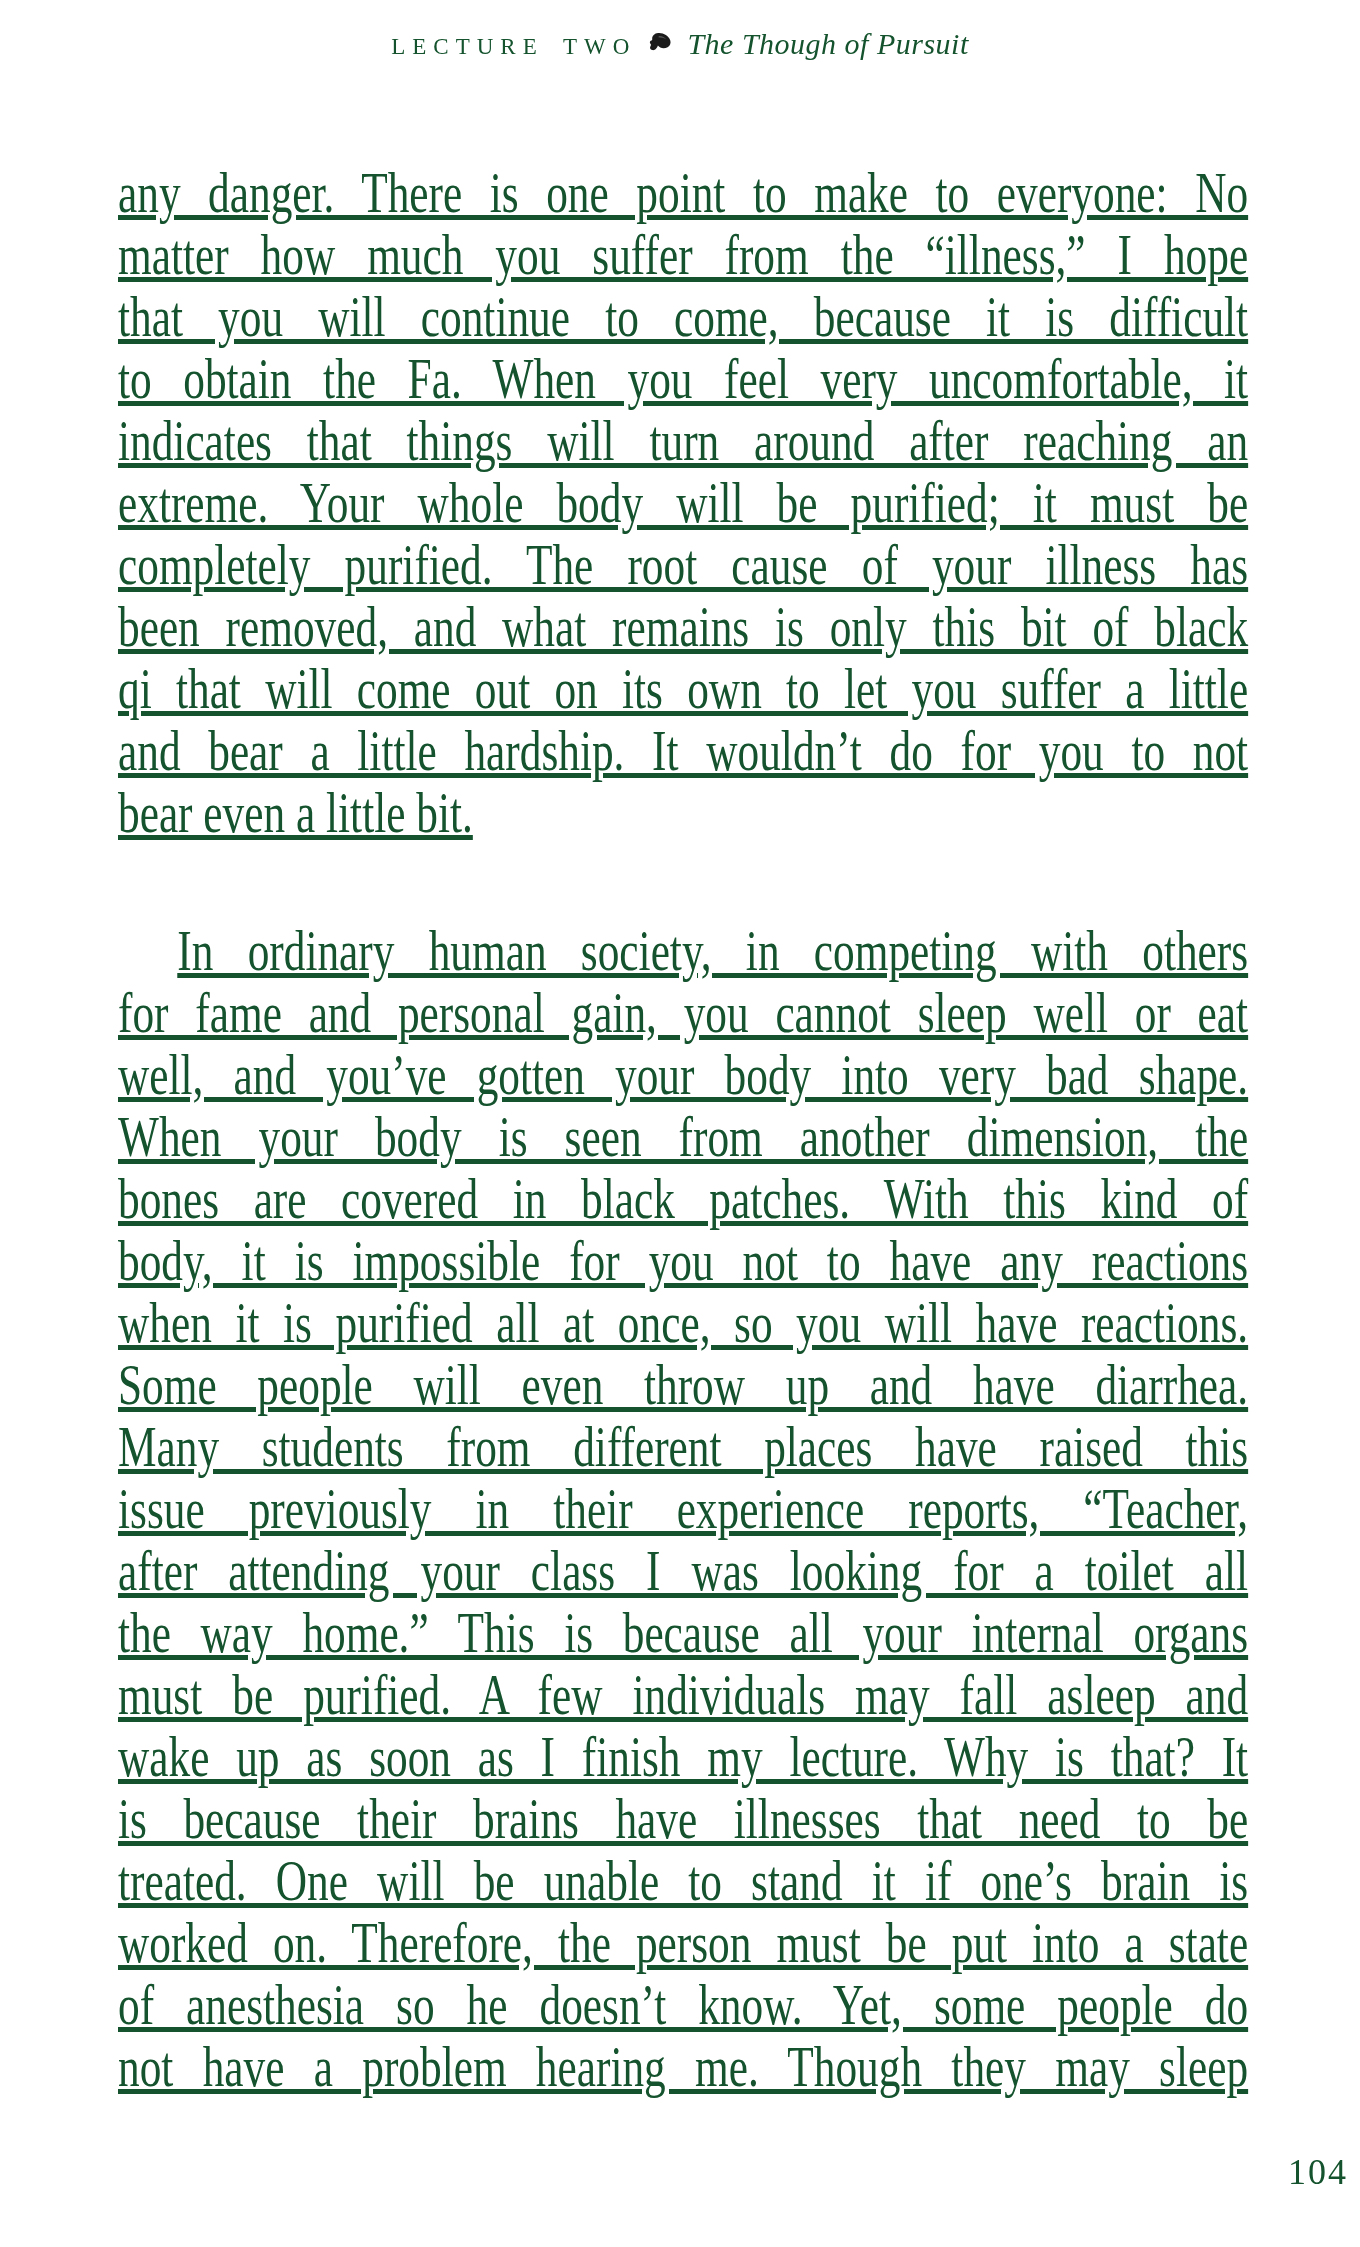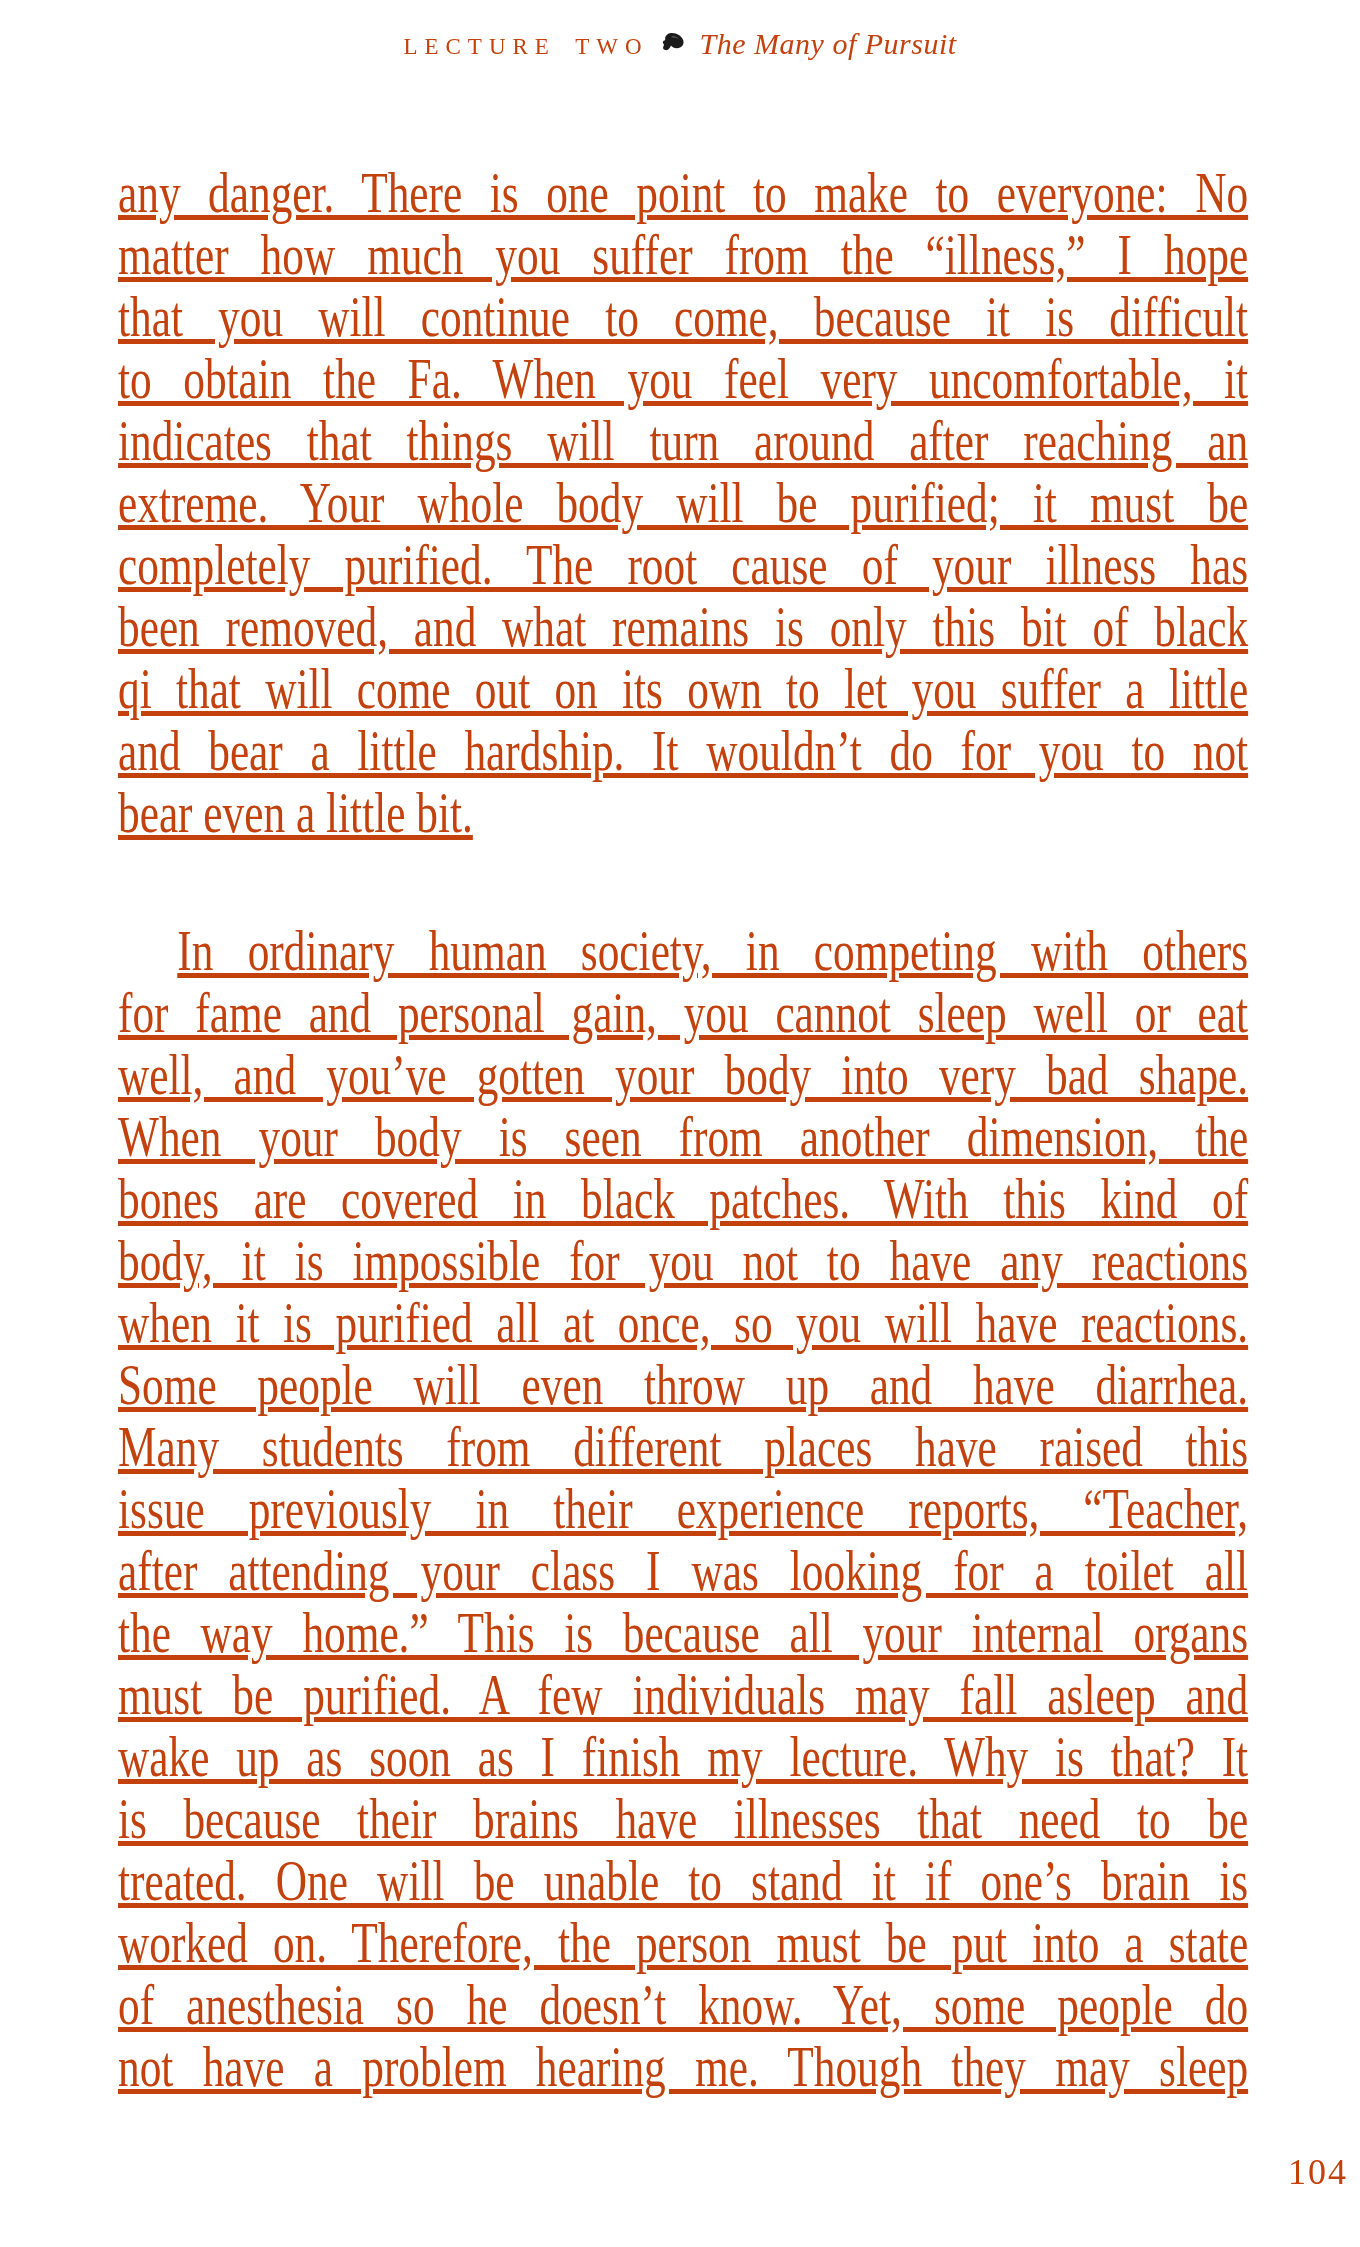--- a/index.html
+++ b/index.html
@@ -7,21 +7,21 @@
     padding: 0;
     background: #e8e8e8;
   }
   .page {
     position: relative;
     width: 1360px;
     height: 2247px;
     margin: 0 auto;
     background: #ffffff;
     font-family: "Liberation Serif", "DejaVu Serif", serif;
-    color: #c2410c;
+    color: #14532d;
     overflow: hidden;
   }
 
   
   .running-header {
     position: absolute;
     top: 27px;
     left: 0;
     right: 0;
     display: flex;
@@ -87,21 +87,21 @@
 <div class="page">
 
   <div class="running-header">
     <span class="header-caps">LECTURE TWO</span>
     <span class="header-leaf">
       <svg width="25" height="23" viewBox="0 0 25 23" aria-hidden="true">
         <path fill="#1b1b1b" d="M4.2 19.1 C2.2 18.6 1.4 16.6 2.6 14.9 C3.2 14.1 3.1 13.6 2.4 12.8 C1.4 11.7 1.8 10.1 3.2 9.6 C4.0 9.3 4.3 8.9 4.2 7.9 C4.0 4.9 6.6 2.4 10.1 2.1 C15.3 1.6 20.4 4.6 22.2 9.2 C23.2 11.9 22.1 14.9 19.6 16.2 C16.2 18.0 11.8 17.2 9.9 14.6 C9.3 16.9 7.1 19.8 4.2 19.1 Z"></path>
         <path fill="#ffffff" d="M10.6 5.2 C13.4 4.6 16.6 6.0 18.2 8.5 C16.0 7.0 13.2 6.3 10.6 6.6 Z" opacity="0.25"></path>
       </svg>
     </span>
-    <span class="header-italic">The Many of Pursuit</span>
+    <span class="header-italic">The Though of Pursuit</span>
   </div>
 
   <div class="body-text">
       <div class="para">
         <div class="line">any danger. There is one point to make to everyone: No</div>
         <div class="line">matter how much you suffer from the “illness,” I hope</div>
         <div class="line">that you will continue to come, because it is difficult</div>
         <div class="line">to obtain the Fa. When you feel very uncomfortable, it</div>
         <div class="line">indicates that things will turn around after reaching an</div>
         <div class="line">extreme. Your whole body will be purified; it must be</div>

